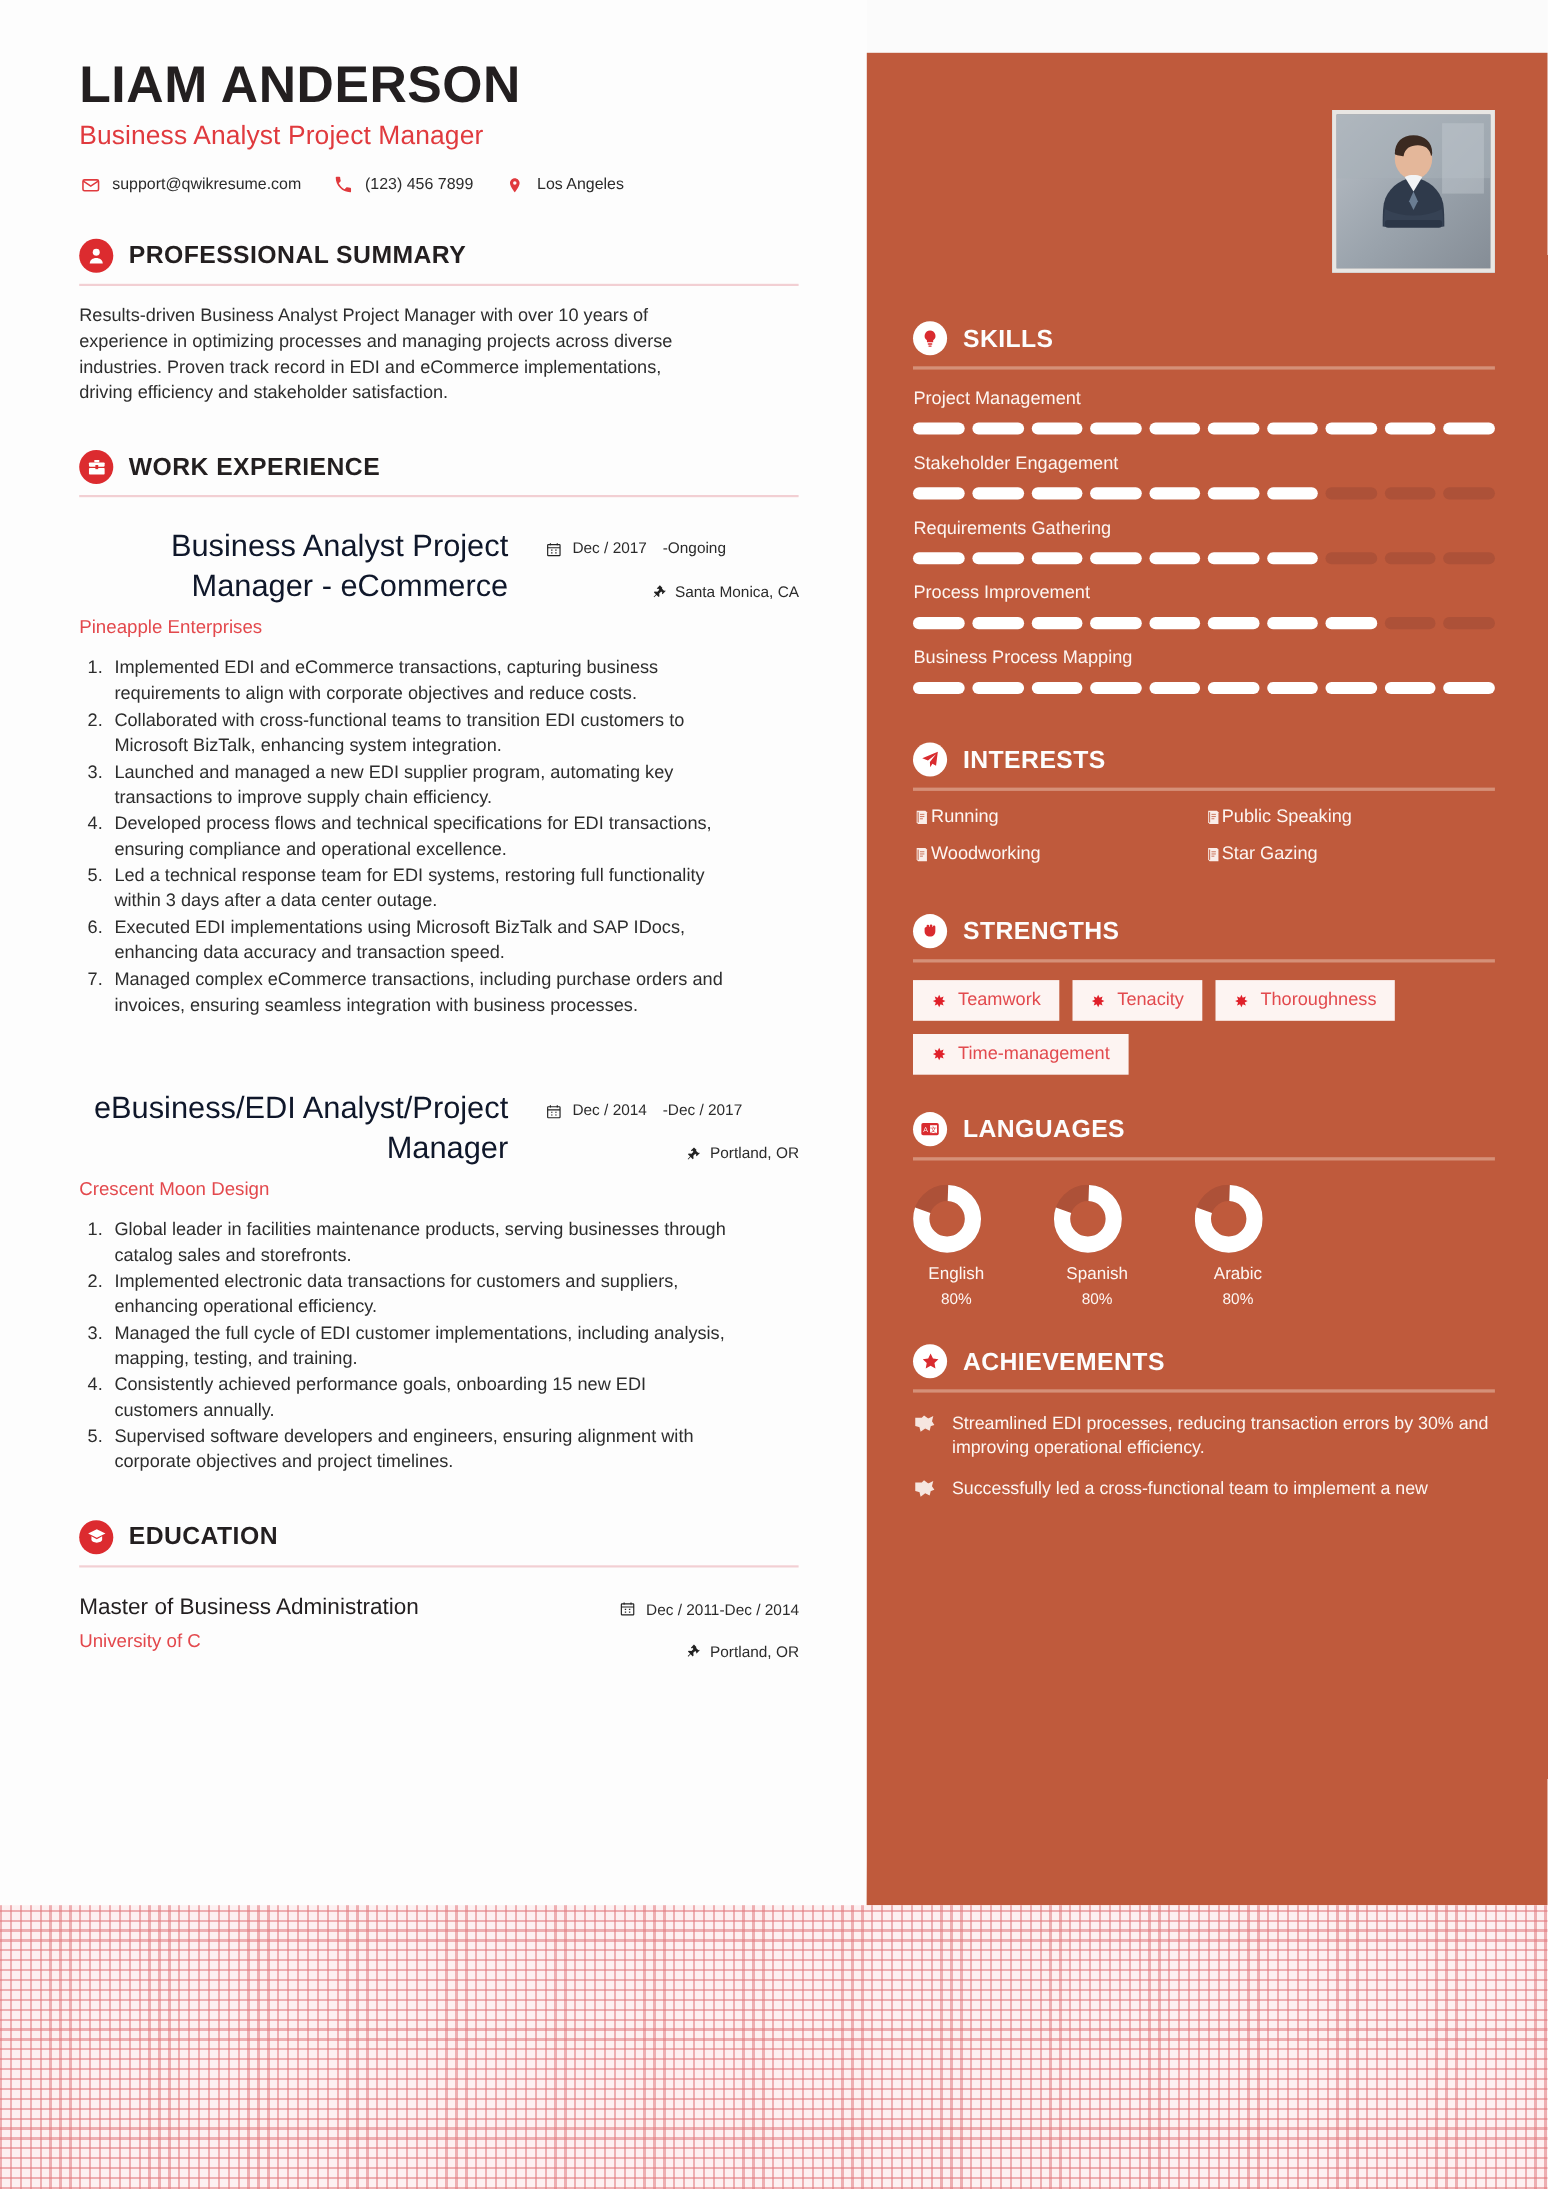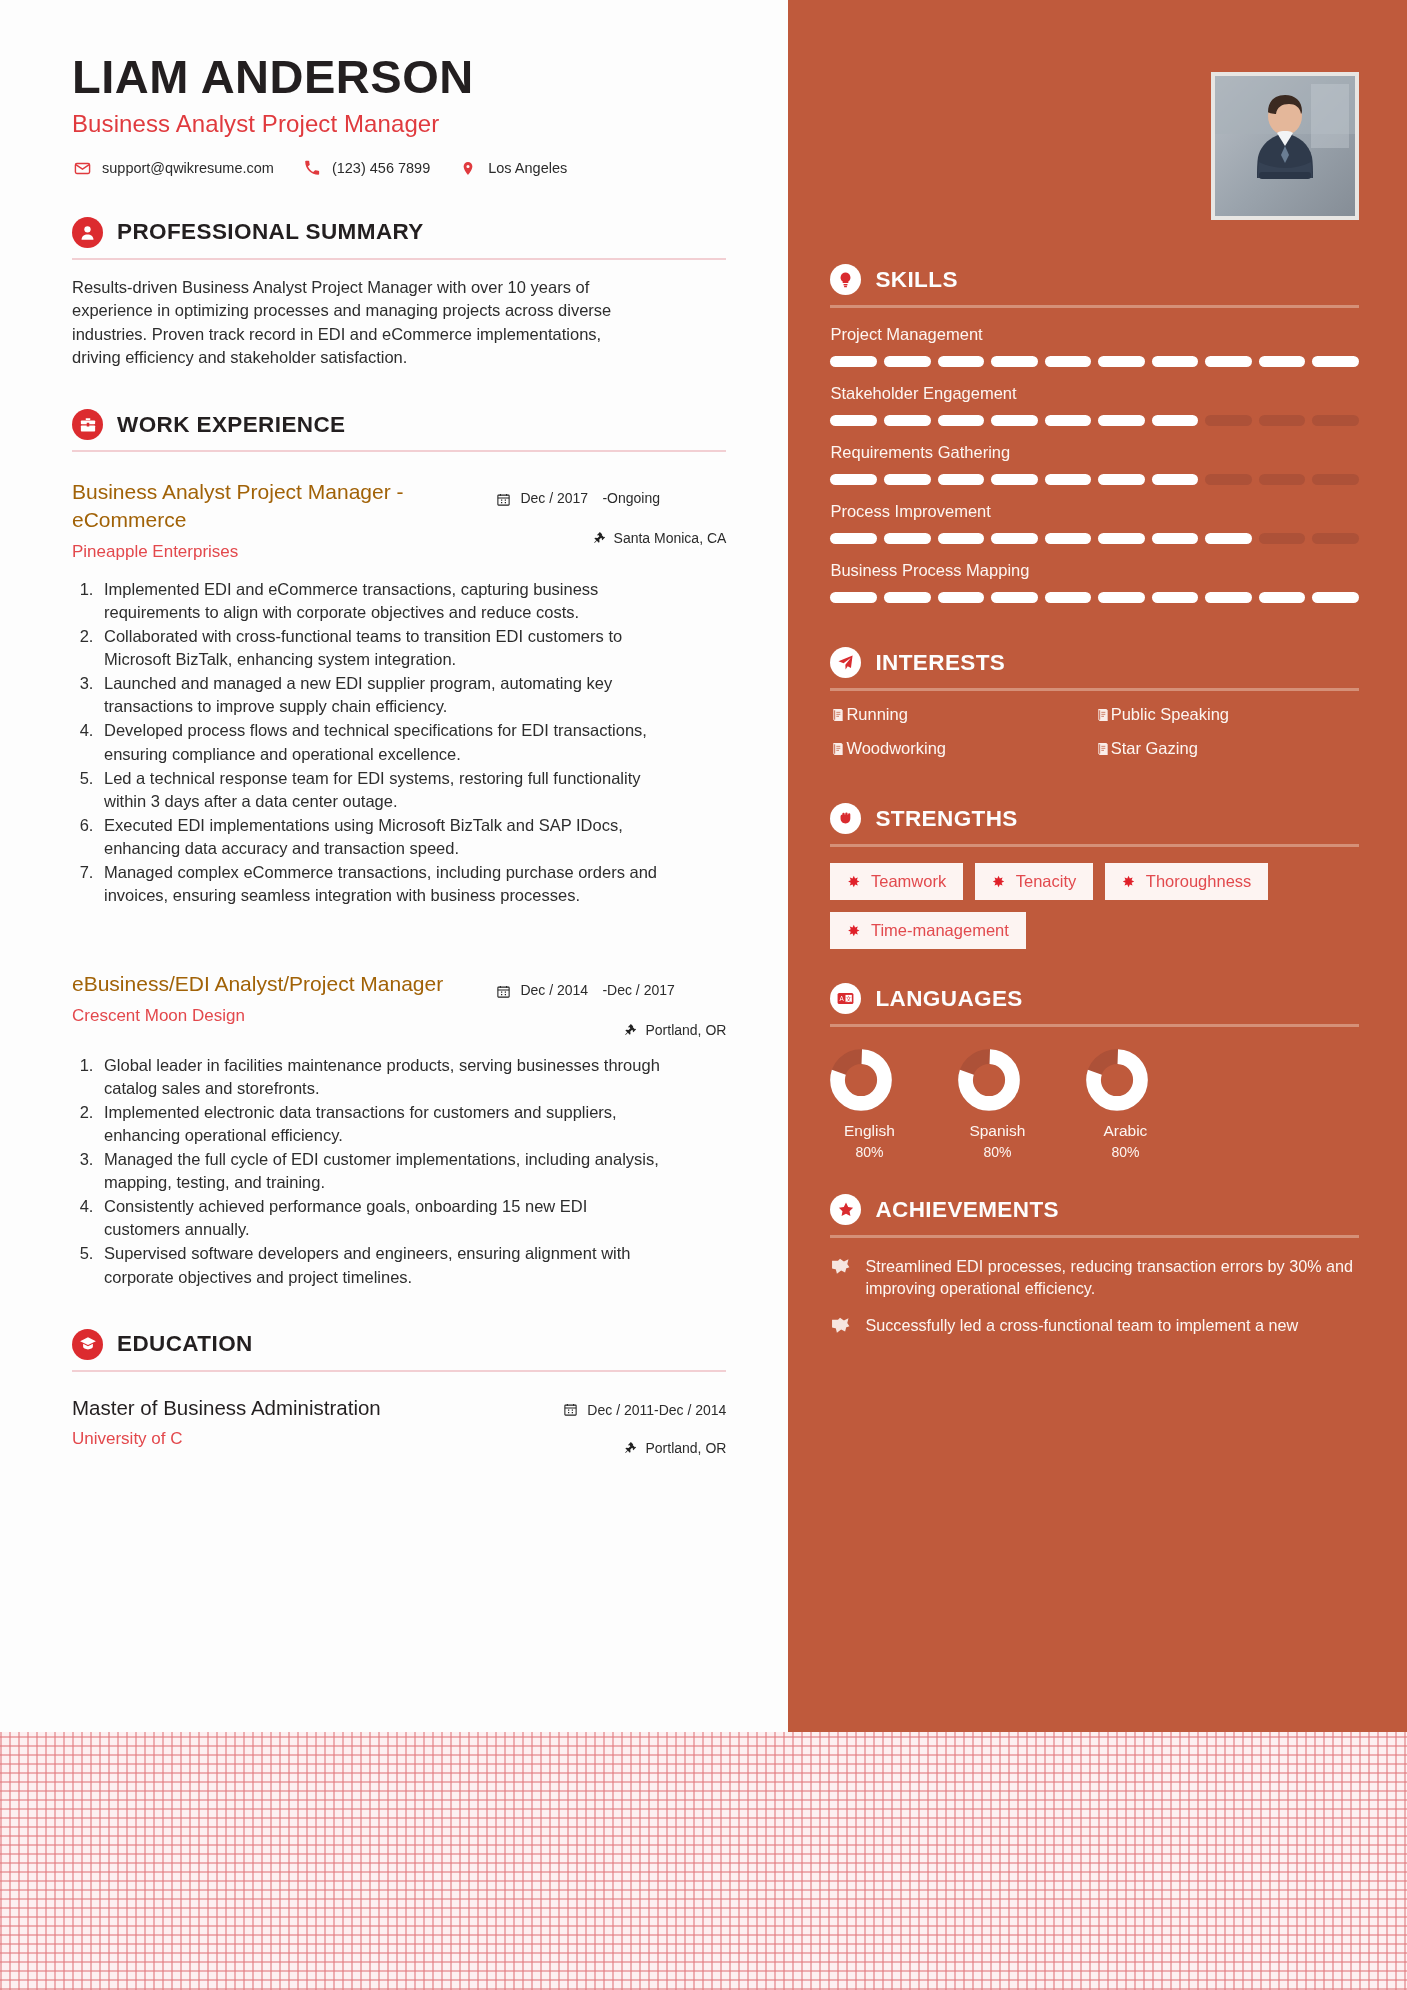--- a/index.html
+++ b/index.html
@@ -108,23 +108,24 @@
   }
 
   .job { margin-top: 26px; }
   .job-top {
     display: flex;
     justify-content: space-between;
     align-items: flex-start;
   }
   .job-left { max-width: 390px; }
   .job-title {
-    font-size: 21px;
-    color: #a16207;
+    font-size: 28px;
+    color: #0f172a;
     line-height: 1.32;
+    text-align: right;
   }
   .job-company {
     font-size: 17px;
     color: #e3484c;
     margin-top: 8px;
   }
   .job-meta {
     width: 230px;
     padding-top: 12px;
   }
@@ -164,23 +165,24 @@
   .edu-top { display:flex; justify-content: space-between; align-items:flex-start;}
   .edu-degree { font-size: 20.5px; color:#231f20; }
   .edu-school { font-size: 17px; color: #e3484c; margin-top: 9px; }
   .edu-dates { font-size: 14px; color:#2b2b2b; display:flex; align-items:center; gap:9px; padding-top:6px;}
   .edu-loc { font-size: 14px; color:#2b2b2b; display:flex; align-items:center; gap:8px; justify-content:flex-end; margin-top:22px;}
 
   
   .right {
     width: 670px;
     background: #bf5a3c;
-    padding: 72px 48px 0 42px;
+    padding: 52px 48px 0 42px;
     color: #fff;
     position: relative;
+    margin-top: 48px;
   }
   .photo-wrap {
     width: 148px; height: 148px;
     margin-left: auto;
     border: 4px solid #e8e6e3;
     background: #8a9099;
     overflow: hidden;
     position: relative;
   }
   .r-sec { margin-top: 44px; }

